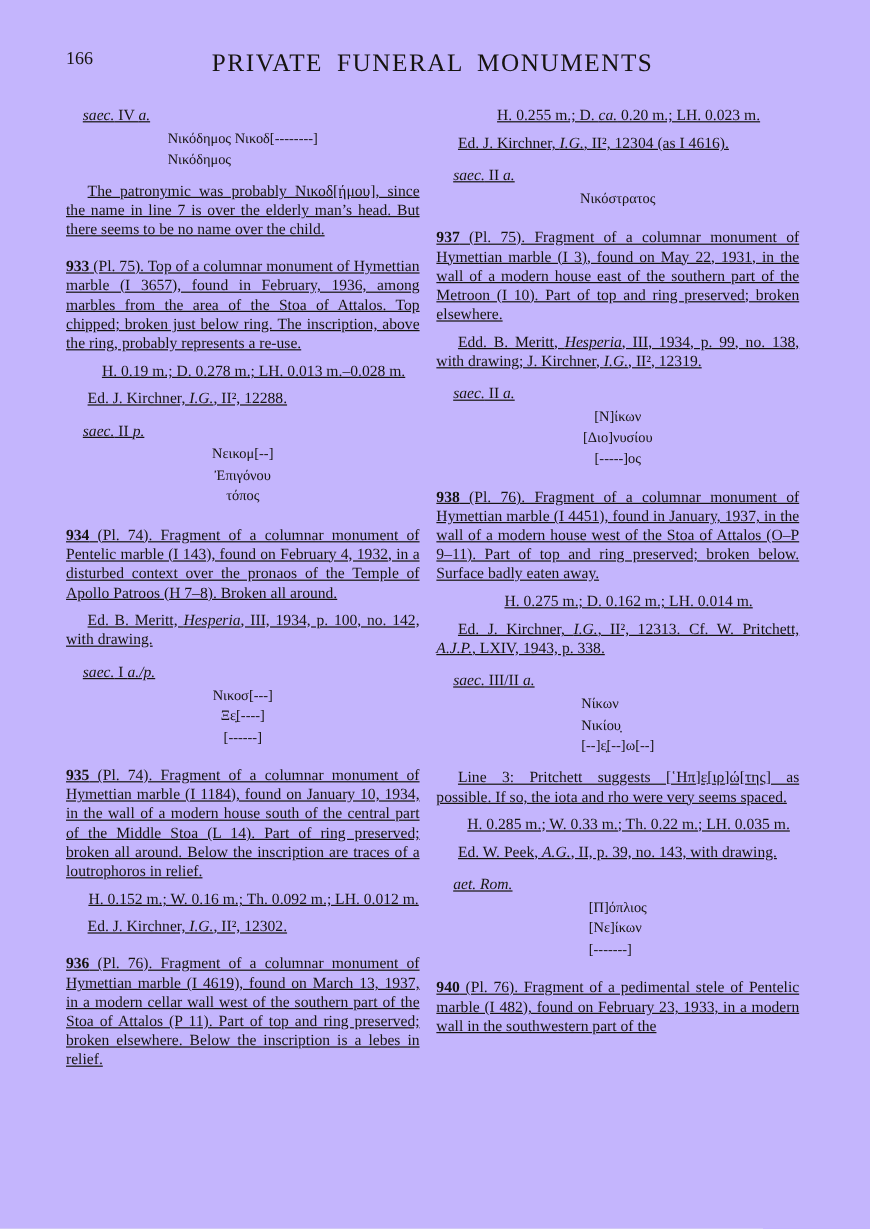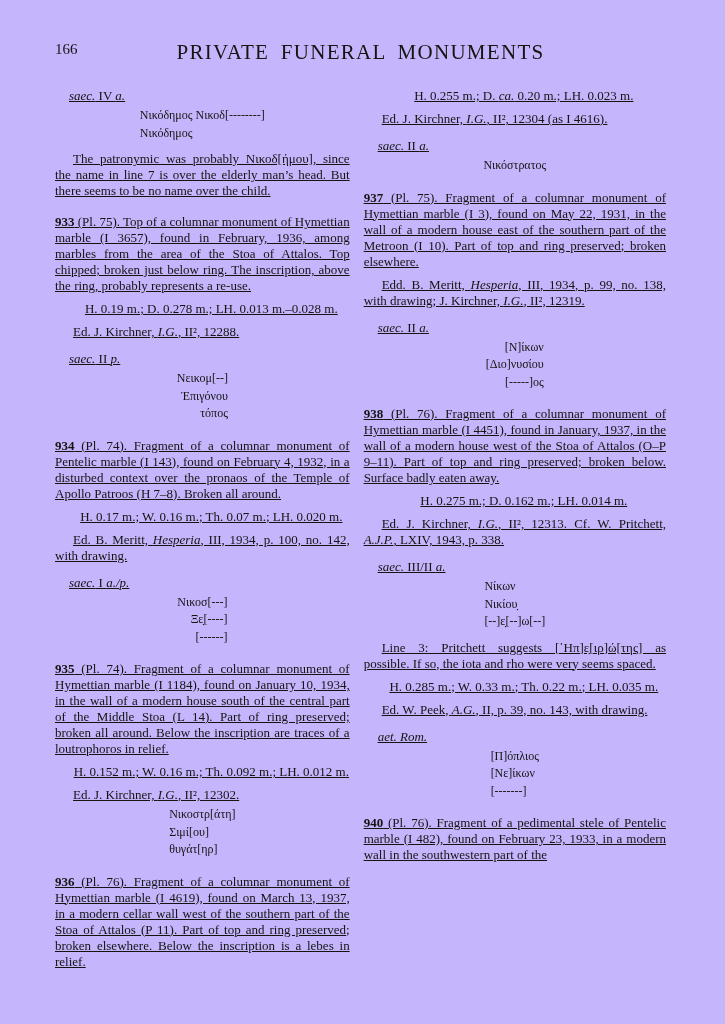--- a/index.html
+++ b/index.html
@@ -24,21 +24,21 @@
   .col > :first-child{margin-top:0;}
   p{margin:0;text-decoration:underline;}
   .entry{margin-top:15px;text-align:justify;}
   .para{margin-top:9px;text-align:justify;text-indent:18px;}
   .dim{margin-top:7px;text-indent:18px;text-align:center;}
   .ed{margin-top:7px;text-align:justify;text-indent:18px;}
   .date{margin-top:11px;text-indent:14px;}
   .inscription{margin-top:3px;text-align:center;}
   .inscription .inner{display:inline-block;}
   .inscription.align-left .inner{text-align:left;}
-  .inscription.align-center .inner{text-align:right;}
+  .inscription.align-center .inner{text-align:center;}
   .gline{font-size:12px;line-height:17.5px;}
   b{font-weight:bold;}
   i{font-style:italic;}
 </style>
 </head>
 <body>
 
 <div class="page">
 
   <div class="pagehead">
@@ -64,41 +64,33 @@
       <p class="date"><i>saec.</i> II <i>p.</i></p>
       <div class="inscription align-center">
         <div class="inner">
           <div class="gline">Νεικομ[--]</div>
           <div class="gline">Ἐπιγόνου</div>
           <div class="gline">τόπος</div>
         </div>
       </div>
 
       <p class="entry"><b>934</b> (Pl. 74). Fragment of a columnar monument of Pentelic marble (I 143), found on February 4, 1932, in a disturbed context over the pronaos of the Temple of Apollo Patroos (H 7–8). Broken all around.</p>
-      <p class="dim">H. 0.17 m.; W. 0.16 m.; Th. 0.07 m.; LH. 0.020 m.</p>
       <p class="ed">Ed. B. Meritt, <i>Hesperia</i>, III, 1934, p. 100, no. 142, with drawing.</p>
       <p class="date"><i>saec.</i> I <i>a./p.</i></p>
       <div class="inscription align-center">
         <div class="inner">
           <div class="gline">Νικοσ[---]</div>
           <div class="gline">Ξε̣[----]</div>
           <div class="gline">[------]</div>
         </div>
       </div>
 
       <p class="entry"><b>935</b> (Pl. 74). Fragment of a columnar monument of Hymettian marble (I 1184), found on January 10, 1934, in the wall of a modern house south of the central part of the Middle Stoa (L 14). Part of ring preserved; broken all around. Below the inscription are traces of a loutrophoros in relief.</p>
       <p class="dim">H. 0.152 m.; W. 0.16 m.; Th. 0.092 m.; LH. 0.012 m.</p>
       <p class="ed">Ed. J. Kirchner, <i>I.G.</i>, II², 12302.</p>
-      <div class="inscription align-left">
-        <div class="inner">
-          <div class="gline">Νικοστρ[άτη]</div>
-          <div class="gline">Σιμί[ου]</div>
-          <div class="gline">θυγάτ[ηρ]</div>
-        </div>
-      </div>
 
       <p class="entry"><b>936</b> (Pl. 76). Fragment of a columnar monument of Hymettian marble (I 4619), found on March 13, 1937, in a modern cellar wall west of the southern part of the Stoa of Attalos (P 11). Part of top and ring preserved; broken elsewhere. Below the inscription is a lebes in relief.</p>
     </div>
 
     <div class="col rightcol">
       <p class="dim">H. 0.255 m.; D. <i>ca.</i> 0.20 m.; LH. 0.023 m.</p>
       <p class="ed">Ed. J. Kirchner, <i>I.G.</i>, II², 12304 (as I 4616).</p>
       <p class="date"><i>saec.</i> II <i>a.</i></p>
       <div class="inscription align-center">
         <div class="inner">

